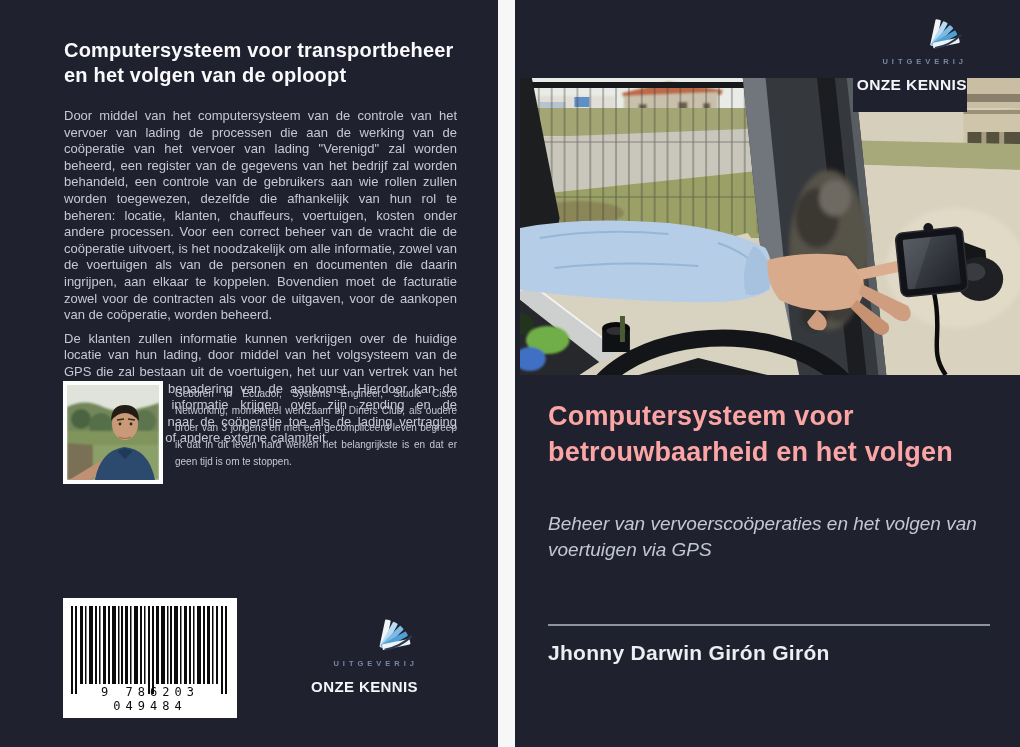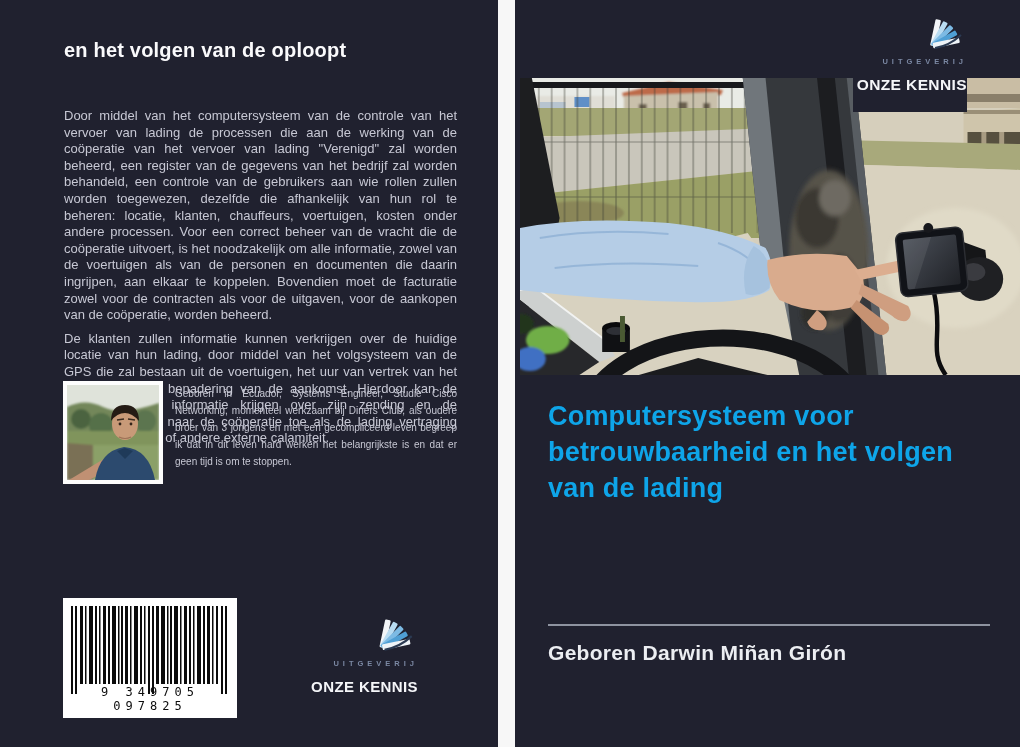--- a/index.html
+++ b/index.html
@@ -31,37 +31,38 @@
   .pub-large{font-size:15px;font-weight:bold;color:#f5f6f9;letter-spacing:.4px;margin-top:10px;}
   .back-pub{position:absolute;left:300px;top:612px;width:118px;}
   
   .spine{position:absolute;left:498px;top:0;width:17px;height:747px;background:#f7f7f7;}
   
   .front{position:absolute;left:515px;top:0;width:505px;height:747px;}
   .front-photo{position:absolute;left:5px;top:78px;width:500px;height:297px;}
   .front-pub{position:absolute;left:338px;top:0;width:114px;height:112px;background:#20212f;
     box-sizing:border-box;padding-top:12px;z-index:3;}
   .front-pub .pub-large{font-size:15.5px;}
-  .front-title{position:absolute;left:33px;top:398px;color:#0ea5e9;font-weight:bold;
+  .front-title{position:absolute;left:33px;top:398px;color:#fca5a5;font-weight:bold;
     font-size:27px;line-height:36px;letter-spacing:.2px;white-space:nowrap;}
   .front-subtitle{position:absolute;left:33px;top:511px;color:#c3c7d2;font-style:italic;
     font-size:19px;line-height:26px;white-space:nowrap;}
   .author-divider{position:absolute;left:33px;top:624px;width:442px;height:2px;
     background:#8e93a0;border:none;margin:0;}
   .front-author{position:absolute;left:33px;top:641px;color:#eceef2;font-weight:bold;
     font-size:21px;letter-spacing:.3px;white-space:nowrap;}
 </style>
 </head>
 <body>
 
 <div class="cover-root">
 
   <div class="back">
 
     <div class="back-title">
+      <div>Computersysteem voor transportbeheer</div>
       <div>en het volgen van de oploopt</div>
     </div>
 
     <div class="back-body">
       <p>Door middel van het computersysteem van de controle van het vervoer van lading de processen die aan de werking van de coöperatie van het vervoer van lading "Verenigd" zal worden beheerd, een register van de gegevens van het bedrijf zal worden behandeld, een controle van de gebruikers aan wie rollen zullen worden toegewezen, dezelfde die afhankelijk van hun rol te beheren: locatie, klanten, chauffeurs, voertuigen, kosten onder andere processen. Voor een correct beheer van de vracht die de coöperatie uitvoert, is het noodzakelijk om alle informatie, zowel van de voertuigen als van de personen en documenten die daarin ingrijpen, aan elkaar te koppelen. Bovendien moet de facturatie zowel voor de contracten als voor de uitgaven, voor de aankopen van de coöperatie, worden beheerd.</p>
       <p>De klanten zullen informatie kunnen verkrijgen over de huidige locatie van hun lading, door middel van het volgsysteem van de GPS die zal bestaan uit de voertuigen, het uur van vertrek van het voertuig en een benadering van de aankomst. Hierdoor kan de gebruiker meer informatie krijgen over zijn zending en de betrouwbaarheid naar de coöperatie toe als de lading vertraging oploopt door een of andere externe calamiteit.</p>
     </div>
 
     <div class="author-row">
       <div class="author-photo">
@@ -129,21 +130,21 @@
           <rect x="130" y="8" width="1.5" height="78"></rect>
             <rect x="134" y="8" width="4" height="78"></rect>
           <rect x="140" y="8" width="2" height="78"></rect>
             <rect x="144" y="8" width="3" height="78"></rect>
           <rect x="149" y="8" width="1.5" height="78"></rect>
             <rect x="153" y="8" width="2" height="78"></rect>
           <rect x="158" y="8" width="2" height="88"></rect>
             <rect x="162" y="8" width="2" height="88"></rect>
         </g>
       </svg>
-      <div class="barcode-digits">9 349705 097825</div>
+      <div class="barcode-digits">9 786203 049484</div>
     </div>
 
     <div class="back-pub pub-logo">
       <svg viewBox="0 0 44 40" width="46" height="42">
         <g>
           <rect x="10" y="31" width="27" height="5.5" rx="1" fill="#f2f5f8" transform="rotate(-78 10 34)"></rect>
           <rect x="10" y="31" width="27" height="5" rx="1" fill="#b9dcf2" transform="rotate(-61 10 34)"></rect>
           <rect x="10" y="31" width="27" height="5" rx="1" fill="#7cbae4" transform="rotate(-45 10 34)"></rect>
           <rect x="10" y="31" width="27" height="5" rx="1" fill="#4f9fd4" transform="rotate(-29 10 34)"></rect>
           <rect x="10" y="31" width="27" height="5.5" rx="1" fill="#eef3f7" transform="rotate(-12 10 34)"></rect>
@@ -288,21 +289,24 @@
           <path d="M12,36 Q26,34 38,23" stroke="#2b3a52" stroke-width="2" fill="none"></path>
         </g>
       </svg>
       <div class="pub-small">UITGEVERIJ</div>
       <div class="pub-large">ONZE KENNIS</div>
     </div>
 
     <div class="front-title">
       <div>Computersysteem voor</div>
       <div>betrouwbaarheid en het volgen</div>
-      <div>van de lading</div>
-    </div>
-
+    </div>
+
+    <div class="front-subtitle">
+      <div>Beheer van vervoerscoöperaties en het volgen van</div>
+      <div>voertuigen via GPS</div>
+    </div>
 
     <hr class="author-divider">
 
-    <div class="front-author">Geboren Darwin Miñan Girón</div>
+    <div class="front-author">Jhonny Darwin Girón Girón</div>
   </div>
 </div>
 
 </body></html>

